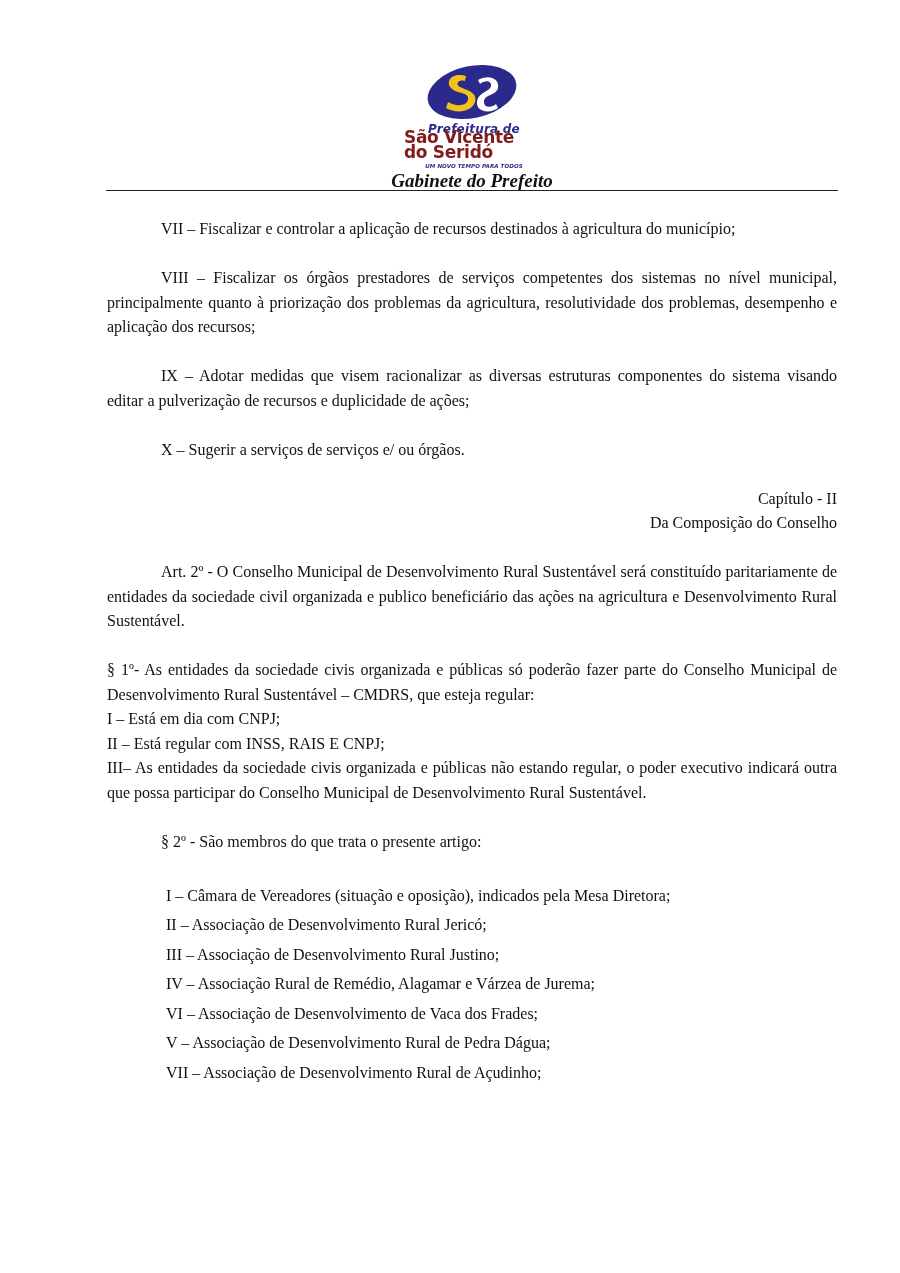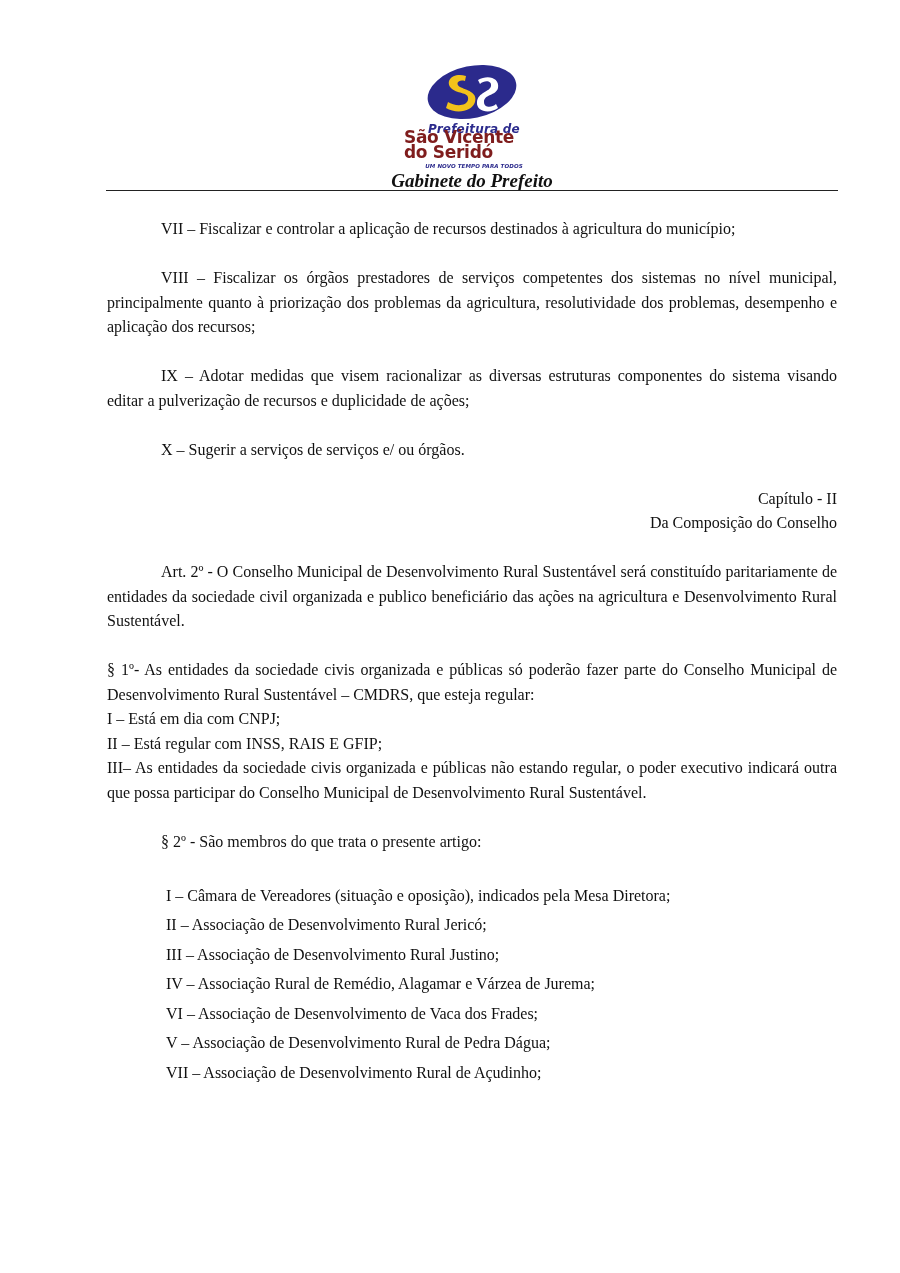--- a/index.html
+++ b/index.html
@@ -73,21 +73,21 @@
 
   <p class="p center">Capítulo - II</p>
   <p class="p center">Da Composição do Conselho</p>
   <div class="gap"></div>
 
   <p class="p indent">Art. 2º - O Conselho Municipal de Desenvolvimento Rural Sustentável será constituído paritariamente de entidades da sociedade civil organizada e publico beneficiário das ações na agricultura e Desenvolvimento Rural Sustentável.</p>
   <div class="gap"></div>
 
   <p class="p">§ 1º- As entidades da sociedade civis organizada e públicas só poderão fazer parte do Conselho Municipal de Desenvolvimento Rural Sustentável – CMDRS, que esteja regular:</p>
   <p class="p">I – Está em dia com CNPJ;</p>
-  <p class="p">II – Está regular com INSS, RAIS E GFIP;</p>
+  <p class="p">II – Está regular com INSS, RAIS E CNPJ;</p>
   <p class="p">III– As entidades da sociedade civis organizada e públicas não estando regular, o poder executivo indicará outra que possa participar do Conselho Municipal de Desenvolvimento Rural Sustentável.</p>
   <div class="gap"></div>
 
   <p class="p indent">§ 2º - São membros do que trata o presente artigo:</p>
   <div class="gap"></div>
 
   <p class="line indent">I – Câmara de Vereadores (situação e oposição), indicados pela Mesa Diretora;</p>
   <p class="line indent">II – Associação de Desenvolvimento Rural Jericó;</p>
   <p class="line indent">III – Associação de Desenvolvimento Rural Justino;</p>
   <p class="line indent">IV – Associação Rural de Remédio, Alagamar e Várzea de Jurema;</p>

